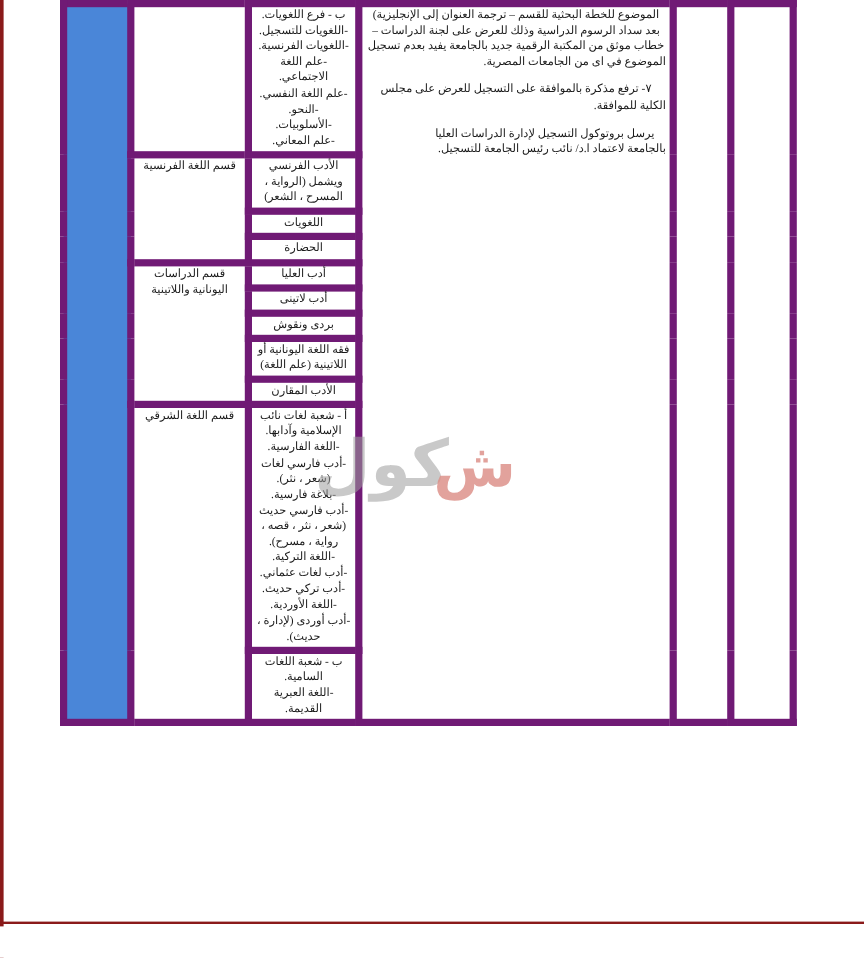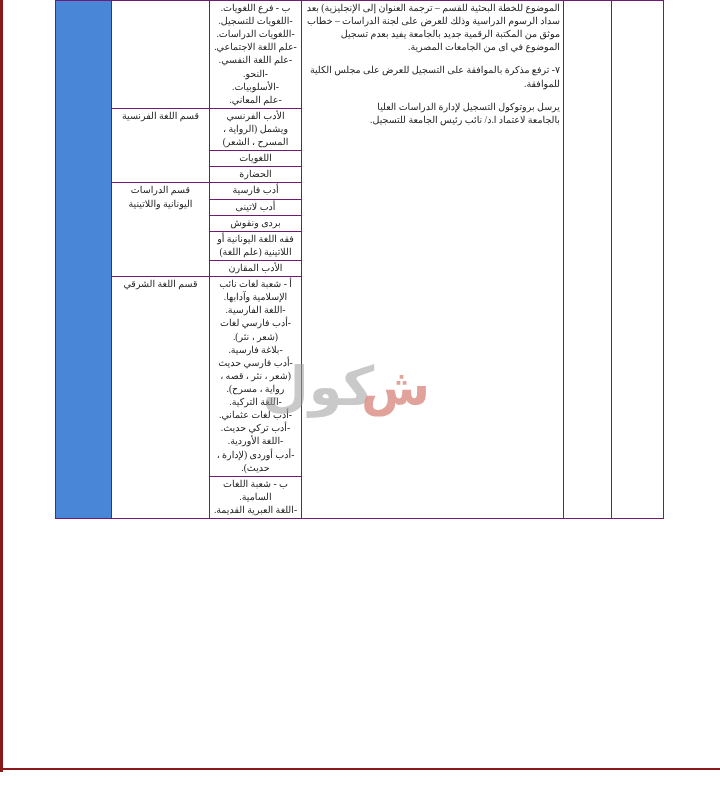--- a/index.html
+++ b/index.html
@@ -36,21 +36,21 @@
     top: 0;
     width: 608px;
   }
   table.doc {
     border-collapse: collapse;
     table-layout: fixed;
     width: 608px;
     direction: rtl;
   }
   table.doc td {
-    border: 1px solid #701a75;
+    border: 6px solid #701a75;
     vertical-align: top;
     padding: 1px 3px;
     font-size: 9.5px;
     line-height: 1.38;
     color: #1a1a1a;
     text-align: center;
   }
   td.col-a { width: 52px; }     
   td.col-b { width: 48px; }     
   td.col-c { width: 262px; }    
@@ -58,21 +58,21 @@
   td.col-e { width: 98px; }     
   td.col-f { width: 56px; background: #4a86d8; border-color:#2f5496; } 
 
   td.wide-text {
     text-align: justify;
     text-align-last: right;
     padding: 6px 7px 6px 7px;
     font-size: 10.5px;
     line-height: 1.7;
   }
-  td.wide-text p { margin: 0 0 10px 0; text-align: right; }
+  td.wide-text p { margin: 0 0 10px 0; }
   td.wide-text p:last-child { margin-bottom: 0; margin-left: 48px; }
 
   td.list-cell {
     text-align: center;
     font-size: 9.5px;
     line-height: 1.45;
     padding: 2px 2px;
   }
   td.dept-cell {
     text-align: center;
@@ -140,21 +140,21 @@
           <td class="col-a" rowspan="11"></td>
           <td class="col-b" rowspan="11"></td>
           <td class="col-c wide-text" rowspan="11">
             <p>الموضوع للخطة البحثية للقسم – ترجمة العنوان إلى الإنجليزية) بعد سداد الرسوم الدراسية وذلك للعرض على لجنة الدراسات – خطاب موثق من المكتبة الرقمية جديد بالجامعة يفيد بعدم تسجيل الموضوع في اى من الجامعات المصرية.</p>
             <p>٧- ترفع مذكرة بالموافقة على التسجيل للعرض على مجلس الكلية للموافقة.</p>
             <p>يرسل بروتوكول التسجيل لإدارة الدراسات العليا بالجامعة لاعتماد ا.د/ نائب رئيس الجامعة للتسجيل.</p>
           </td>
           <td class="col-d list-cell">
             <span class="nowrapline">ب - فرع اللغويات.</span>
             <span class="nowrapline">-اللغويات للتسجيل.</span>
-            <span class="nowrapline">-اللغويات الدراسات.</span>
+            <span class="nowrapline">-اللغويات الفرنسية.</span>
             <span class="nowrapline">-علم اللغة الاجتماعي.</span>
             <span class="nowrapline">-علم اللغة النفسي.</span>
             <span class="nowrapline">-النحو.</span>
             <span class="nowrapline">-الأسلوبيات.</span>
             <span class="nowrapline">-علم المعاني.</span>
           </td>
           <td class="col-e dept-cell"></td>
           <td class="col-f" rowspan="11"></td>
         </tr>
 
@@ -163,21 +163,21 @@
           <td class="col-e dept-cell" rowspan="3">قسم اللغة الفرنسية</td>
         </tr>
         <tr>
           <td class="col-d list-cell">اللغويات</td>
         </tr>
         <tr>
           <td class="col-d list-cell">الحضارة</td>
         </tr>
 
         <tr>
-          <td class="col-d list-cell">أدب فارسية</td>
+          <td class="col-d list-cell">أدب العليا</td>
           <td class="col-e dept-cell" rowspan="5">قسم الدراسات اليونانية واللاتينية</td>
         </tr>
         <tr>
           <td class="col-d list-cell">أدب لاتينى</td>
         </tr>
         <tr>
           <td class="col-d list-cell">بردى ونقوش</td>
         </tr>
         <tr>
           <td class="col-d list-cell">فقه اللغة اليونانية أو اللاتينية (علم اللغة)</td>

